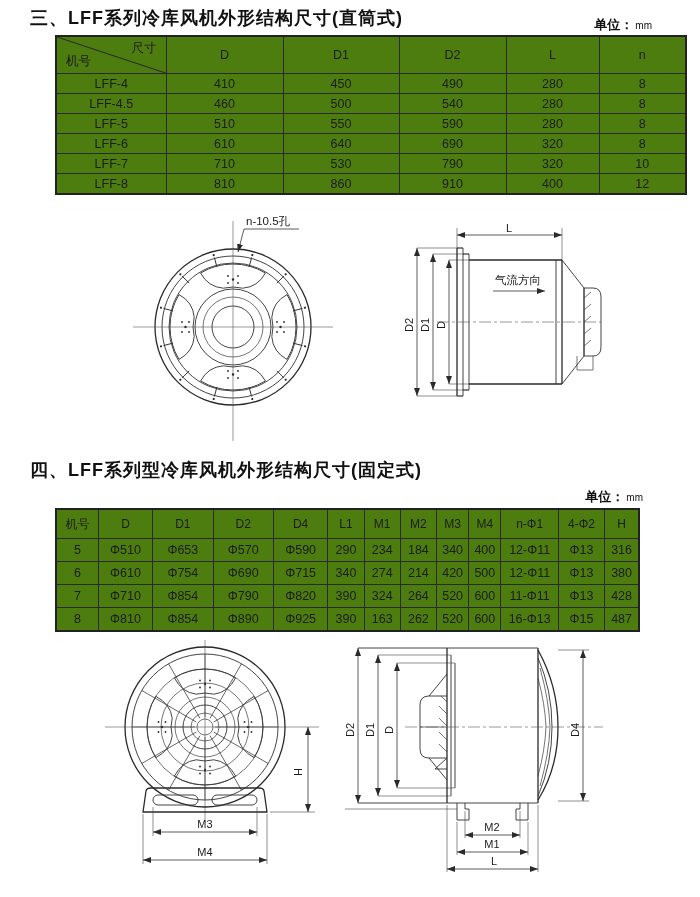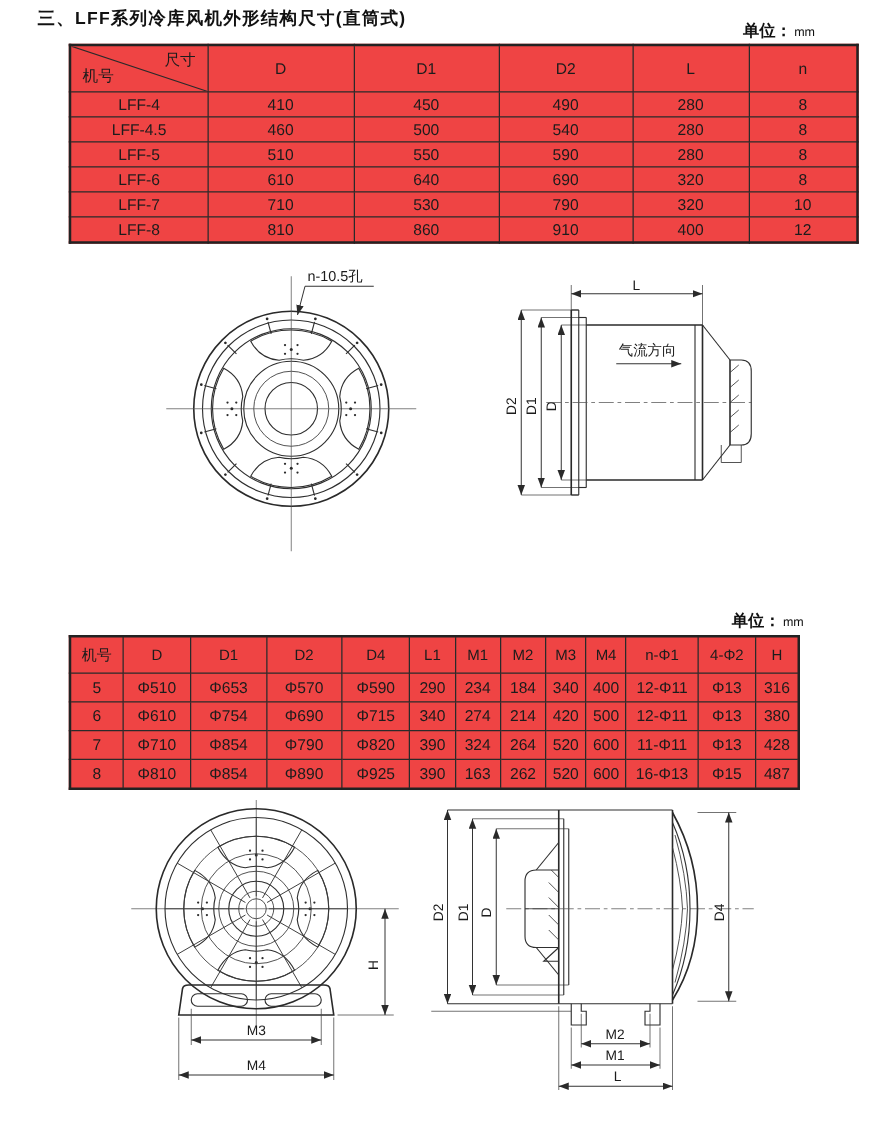--- a/index.html
+++ b/index.html
@@ -1,28 +1,28 @@
 <!DOCTYPE html>
 <html><head>
 <meta charset="utf-8">
 <style>
   html,body{margin:0;padding:0;background:#e9e9e9;}
   .page{
     position:relative;width:700px;height:897px;margin:0 auto;background:#ffffff;
     font-family:"Liberation Sans", sans-serif;color:#1c1c1c;overflow:hidden;
   }
-  .title{position:absolute;left:30px;font-weight:700;font-size:14px;letter-spacing:1px;color:#111;white-space:nowrap;}
+  .title{position:absolute;left:30px;font-weight:700;font-size:18px;letter-spacing:1px;color:#111;white-space:nowrap;}
   .t1{top:6px;}
   .t2{top:458px;}
   .unit{position:absolute;font-size:13px;font-weight:700;color:#111;}
   .u1{top:16px;right:48px;}
   .u2{top:488px;right:57px;}
   .unit-mm{font-size:10px;font-weight:400;margin-left:2px;}
   table.tbl{
-    position:absolute;border-collapse:collapse;table-layout:fixed;background:#ef4444;
+    position:absolute;border-collapse:collapse;table-layout:fixed;background:#4d7c0f;
     border:2px solid #222;
   }
   .tbl th,.tbl td{
     border:1px solid #2a2a2a;text-align:center;vertical-align:middle;
     font-size:12.5px;font-weight:400;color:#1c1c1c;padding:0;overflow:hidden;white-space:nowrap;
   }
   .tbl1{left:55px;top:35px;width:630px;}
   .tbl1 thead th{height:36px;font-size:12.5px;}
   .tbl1 tbody td{height:19px;}
   .tbl2{left:55px;top:508px;width:585px;}
@@ -237,20 +237,21 @@
     <g>
       <line class="ln" x1="157" y1="38" x2="179" y2="66"></line>
         <line class="ln" x1="157" y1="162" x2="179" y2="134"></line>
       <path class="ln" d="M179 66 L188 66 Q196 66 196 75 L196 125 Q196 134 188 134 L179 134 Z"></path>
       <line class="ln" x1="179" y1="66" x2="179" y2="134"></line>
       <path class="tn" d="M179 76 L186 70 M179 88 L186 82 M179 100 L186 94 M179 112 L186 106 M179 124 L186 118"></path>
       <path class="tn" d="M172 134 L172 148 L188 148 L188 134"></path>
     </g>
   </svg>
 
+  <div class="title t2">四、LFF系列型冷库风机外形结构尺寸(固定式)</div>
   <div class="unit u2"><span>单位：</span><span class="unit-mm">mm</span></div>
 
   <table class="tbl tbl2">
     <colgroup>
       <col style="width:42px">
         <col style="width:54px">
         <col style="width:60px">
         <col style="width:60px">
       <col style="width:54px">
         <col style="width:36px">

